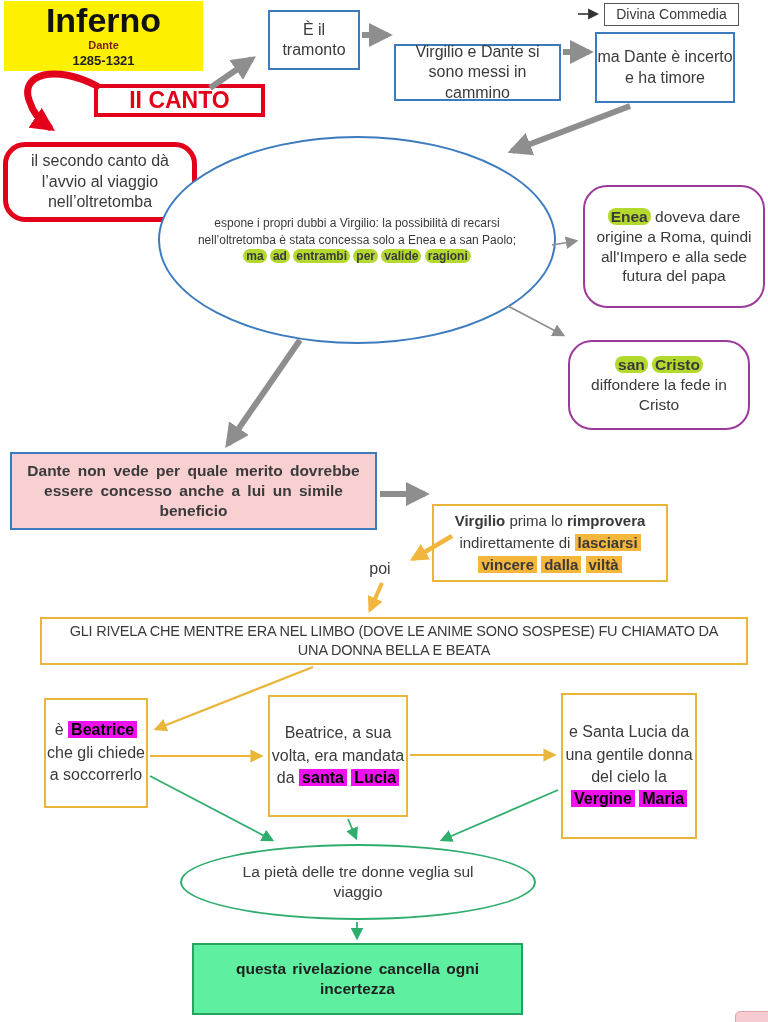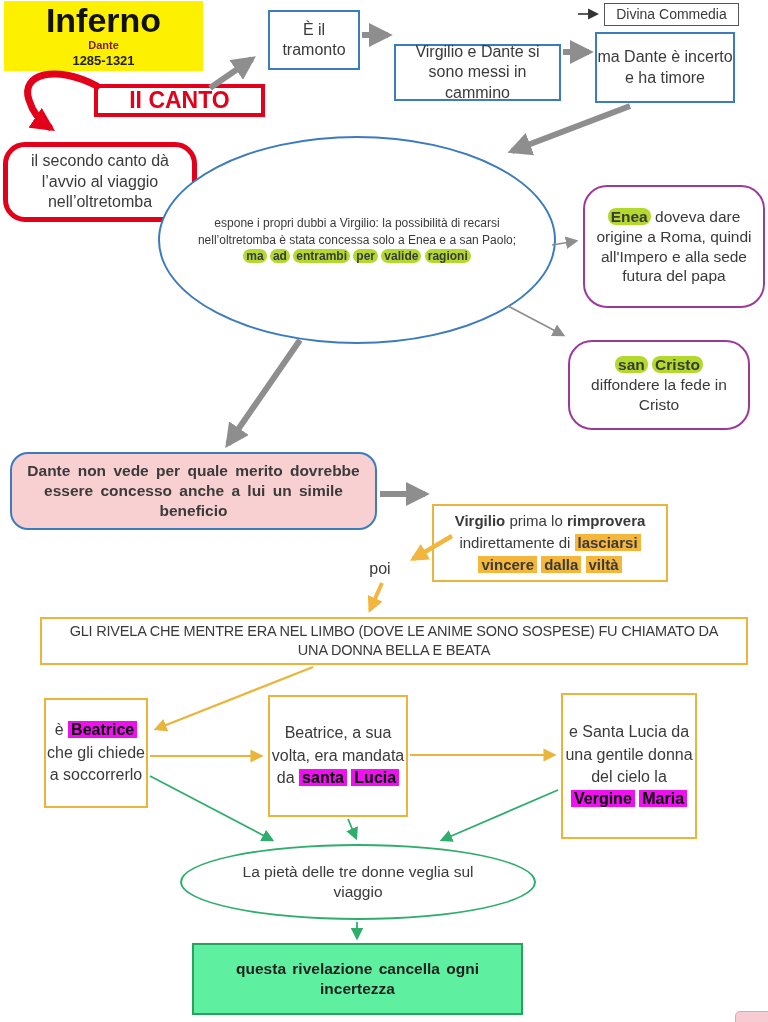--- a/index.html
+++ b/index.html
@@ -70,21 +70,21 @@
   </div>
 
   <div class="node purple-border" style="left:583px;top:185px;width:182px;height:123px;font-size:15.5px;padding:0 10px;">
     <span><span class="hl-green b">Enea</span><span> doveva dare origine a Roma, quindi all'Impero e alla sede futura del papa</span></span>
   </div>
 
   <div class="node purple-border" style="left:568px;top:340px;width:182px;height:90px;font-size:15.5px;padding:0 8px;">
     <span><span class="hl-green b">san</span> <span class="hl-green b">Cristo</span><br><span>diffondere la fede in Cristo</span></span>
   </div>
 
-  <div class="node blue-border" style="left:10px;top:452px;width:367px;height:78px;background:#f8d0d2;font-size:15.5px;font-weight:bold;padding:0 14px;word-spacing:3px;border-radius:18px;">
+  <div class="node blue-border" style="left:10px;top:452px;width:367px;height:78px;background:#f8d0d2;font-size:15.5px;font-weight:bold;padding:0 14px;word-spacing:3px;">
     <span>Dante non vede per quale merito dovrebbe essere concesso anche a lui un simile beneficio</span>
   </div>
 
   <div class="node" style="left:432px;top:460px;width:236px;height:78px;border:2.5px solid #e9b53a;font-size:15px;padding:0 8px;line-height:1.45;margin-top:44px;">
     <span><span class="b">Virgilio</span><span> prima lo </span><span class="b">rimprovera</span><span> indirettamente di </span><span class="hl-orange b">lasciarsi</span> <span class="hl-orange b">vincere</span> <span class="hl-orange b">dalla</span> <span class="hl-orange b">viltà</span></span>
   </div>
 
   <div class="node" style="left:360px;top:558px;width:40px;height:22px;border:none;font-size:16px;background:transparent;">
     <span>poi</span>
   </div>

